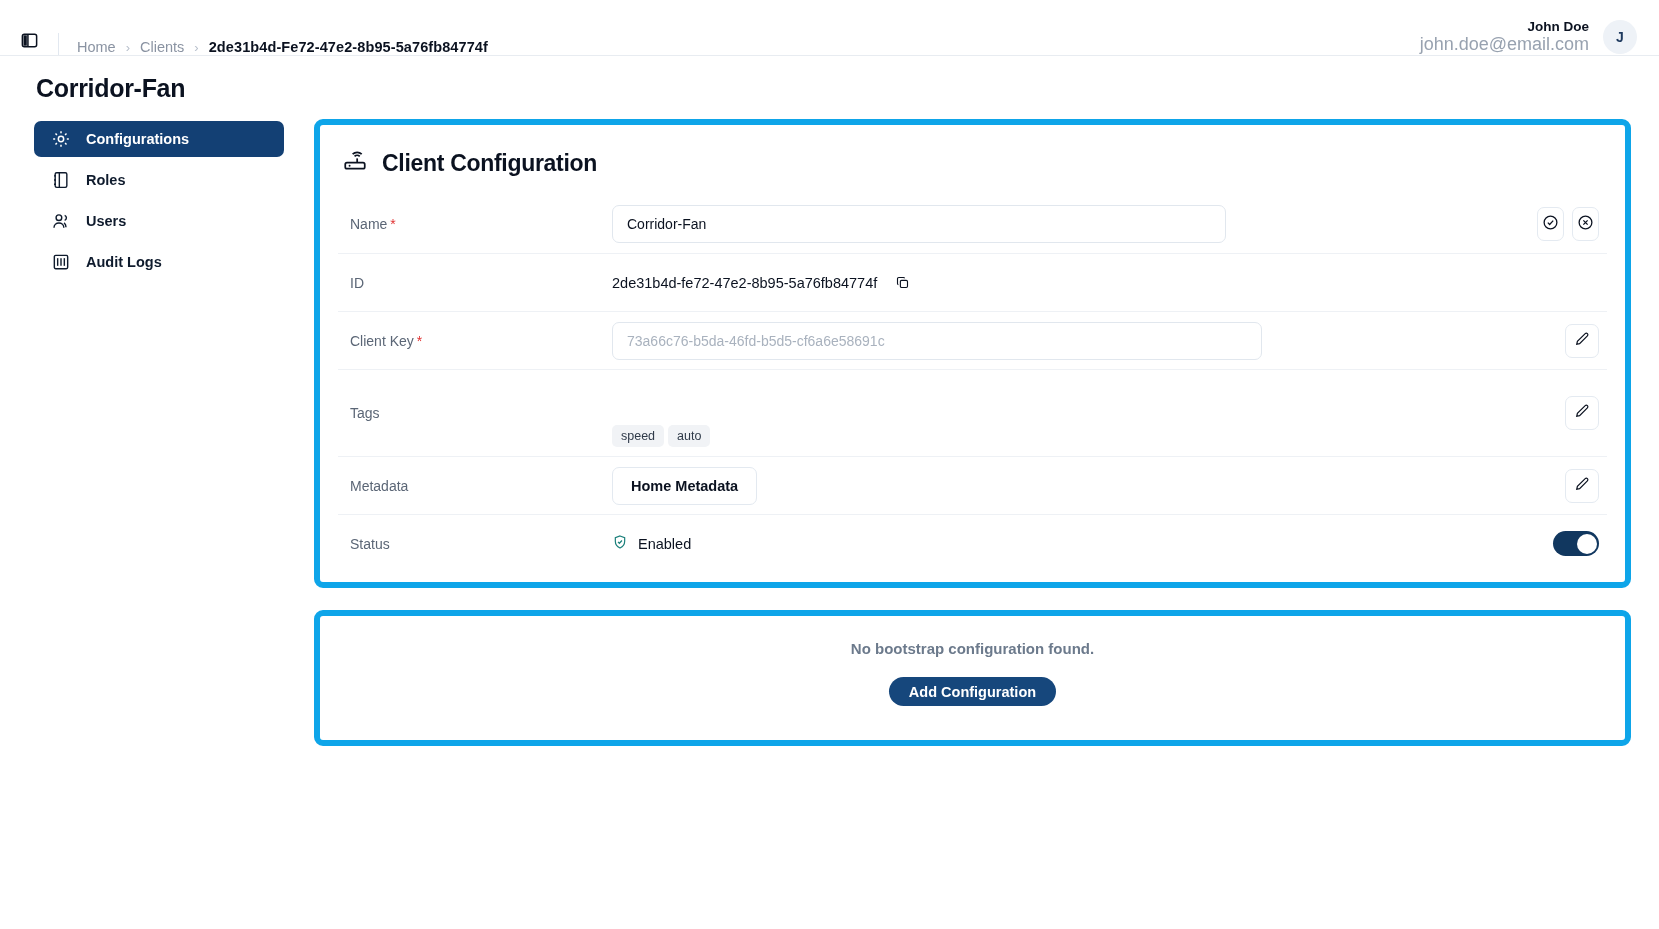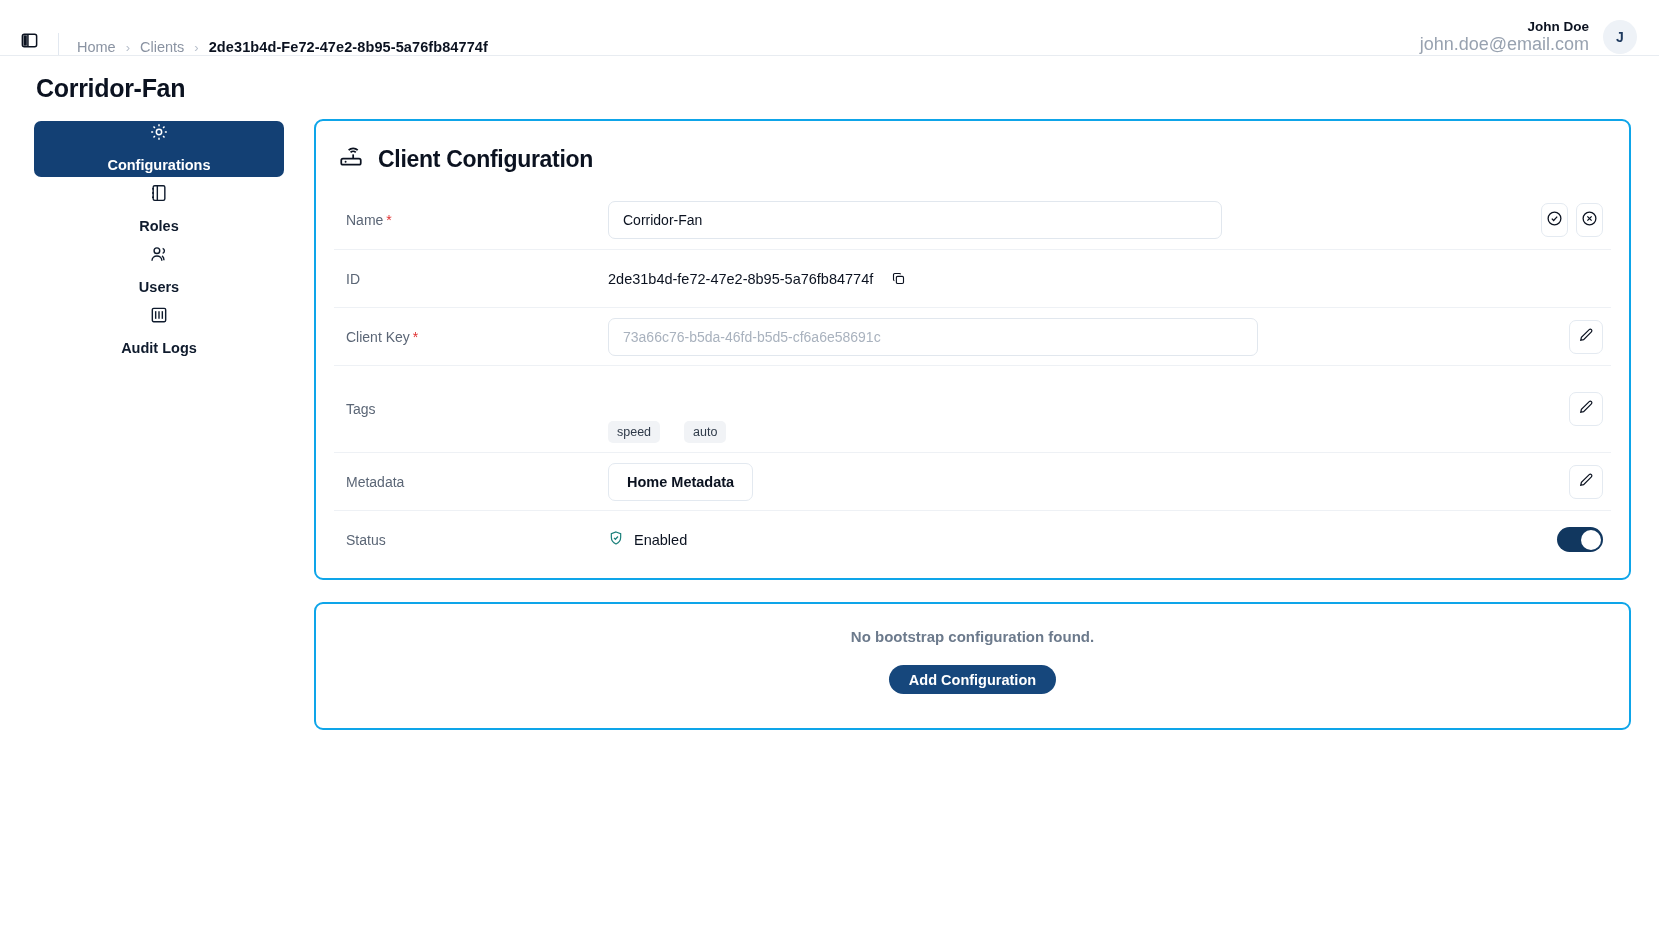--- a/index.html
+++ b/index.html
@@ -62,37 +62,36 @@
     color: #0b1220;
   }
 
   
   .layout { display: flex; padding: 0 28px 0 34px; gap: 30px; }
 
   
   .sidebar { width: 250px; flex: 0 0 250px; padding-top: 6px; }
   .nav-item {
     display: flex; align-items: center; gap: 14px;
-    height: 56px;
+    height: 36px;
     padding: 0 16px;
     border-radius: 7px;
     font-size: 14.5px;
     font-weight: 600;
     color: #0f1b2d;
     margin-bottom: 5px;
     cursor: pointer;
-    flex-direction: column;
   }
   .nav-item.active { background: #134074; color: #ffffff; }
   .nav-icon { width: 22px; height: 22px; display: flex; align-items: center; justify-content: center; flex: 0 0 22px; }
 
   
   .content { flex: 1; padding-top: 4px; }
   .card {
-    border: 2px solid #0ea5e9;
+    border: 6px solid #0ea5e9;
     border-radius: 9px;
     background: #fff;
     margin-bottom: 22px;
   }
   .card-title {
     display: flex; align-items: center; gap: 14px;
     font-size: 23px; font-weight: 800;
     letter-spacing: -.3px;
     padding: 22px 0 16px 22px;
     color: #0b1220;
@@ -141,21 +140,21 @@
 
   .icon-btn {
     width: 34px; height: 34px;
     border: 1px solid #e4eaf1;
     border-radius: 7px;
     background: #fff;
     display: flex; align-items: center; justify-content: center;
     cursor: pointer;
   }
 
-  .tags { display: flex; gap: 24px; margin-top: 46px; }
+  .tags { display: flex; gap: 4px; margin-top: 46px; }
   .tag {
     background: #f1f3f6;
     color: #2f3a49;
     border-radius: 5px;
     font-size: 12.5px;
     padding: 4px 9px;
   }
 
   .ghost-btn {
     height: 38px;

